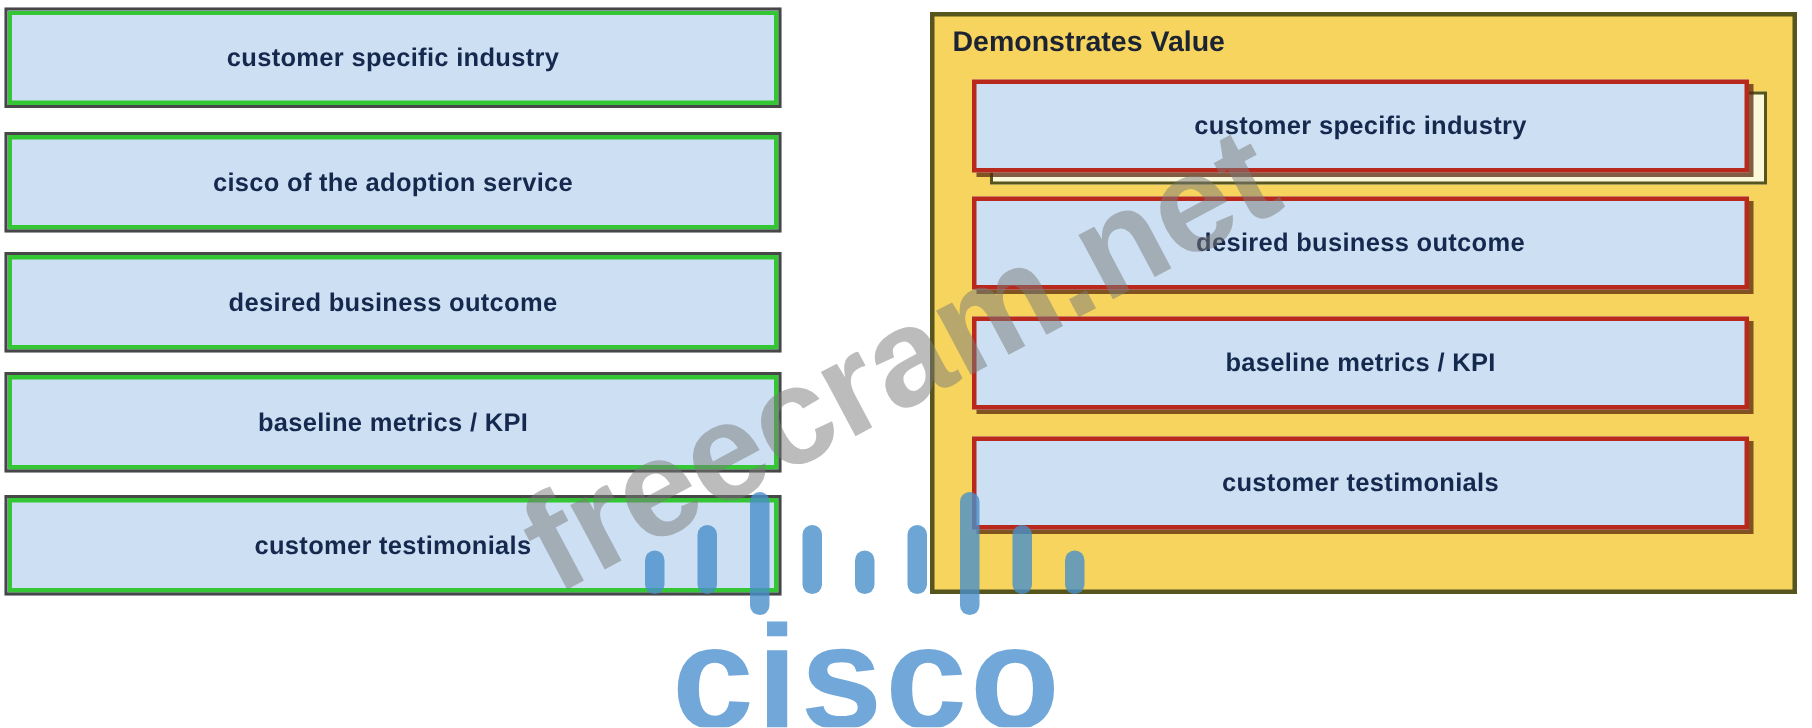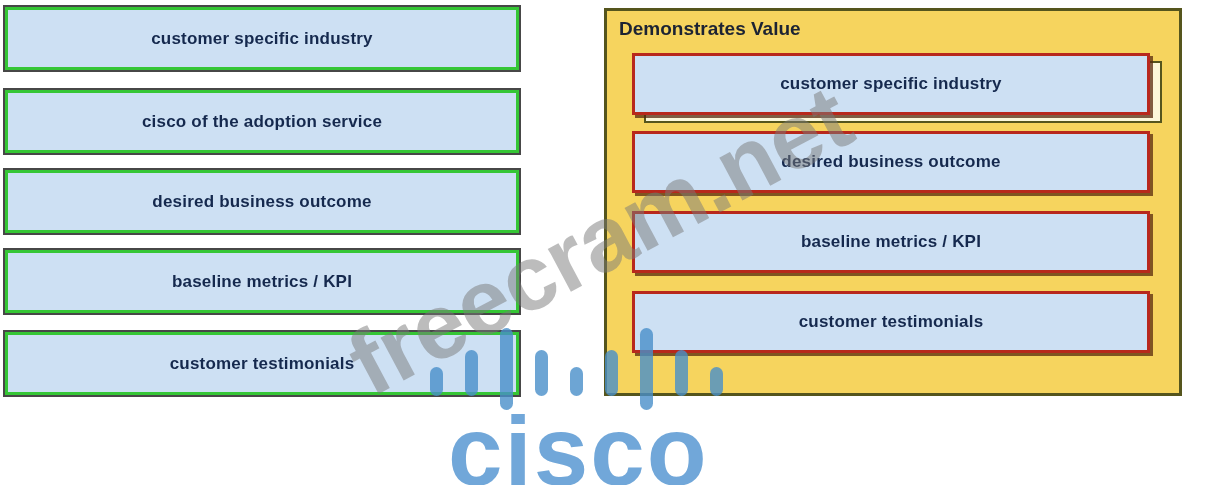--- a/index.html
+++ b/index.html
@@ -13,21 +13,21 @@
     background:#cde0f3;border:2px solid #474747;
     box-shadow:inset 0 0 0 3px #35c635;
     display:flex;align-items:center;justify-content:center;
     box-sizing:border-box;
   }
   .drag-box .lbl,.drop-box .lbl{
     color:#15294e;font-size:17px;font-weight:600;letter-spacing:.2px;
   }
   
   .panel{
-    position:absolute;left:604px;top:8px;width:578px;height:388px;
+    position:absolute;left:620px;top:8px;width:578px;height:388px;
     background:#f6d45e;border:3px solid #55551d;box-sizing:border-box;
   }
   .panel-title{
     position:absolute;left:12px;top:7px;
     color:#1c2333;font-size:19px;font-weight:bold;
   }
   .slot{
     position:absolute;left:37px;top:50px;width:518px;height:62px;
     background:#fcf8da;border:2px solid #55551d;box-sizing:border-box;
   }

